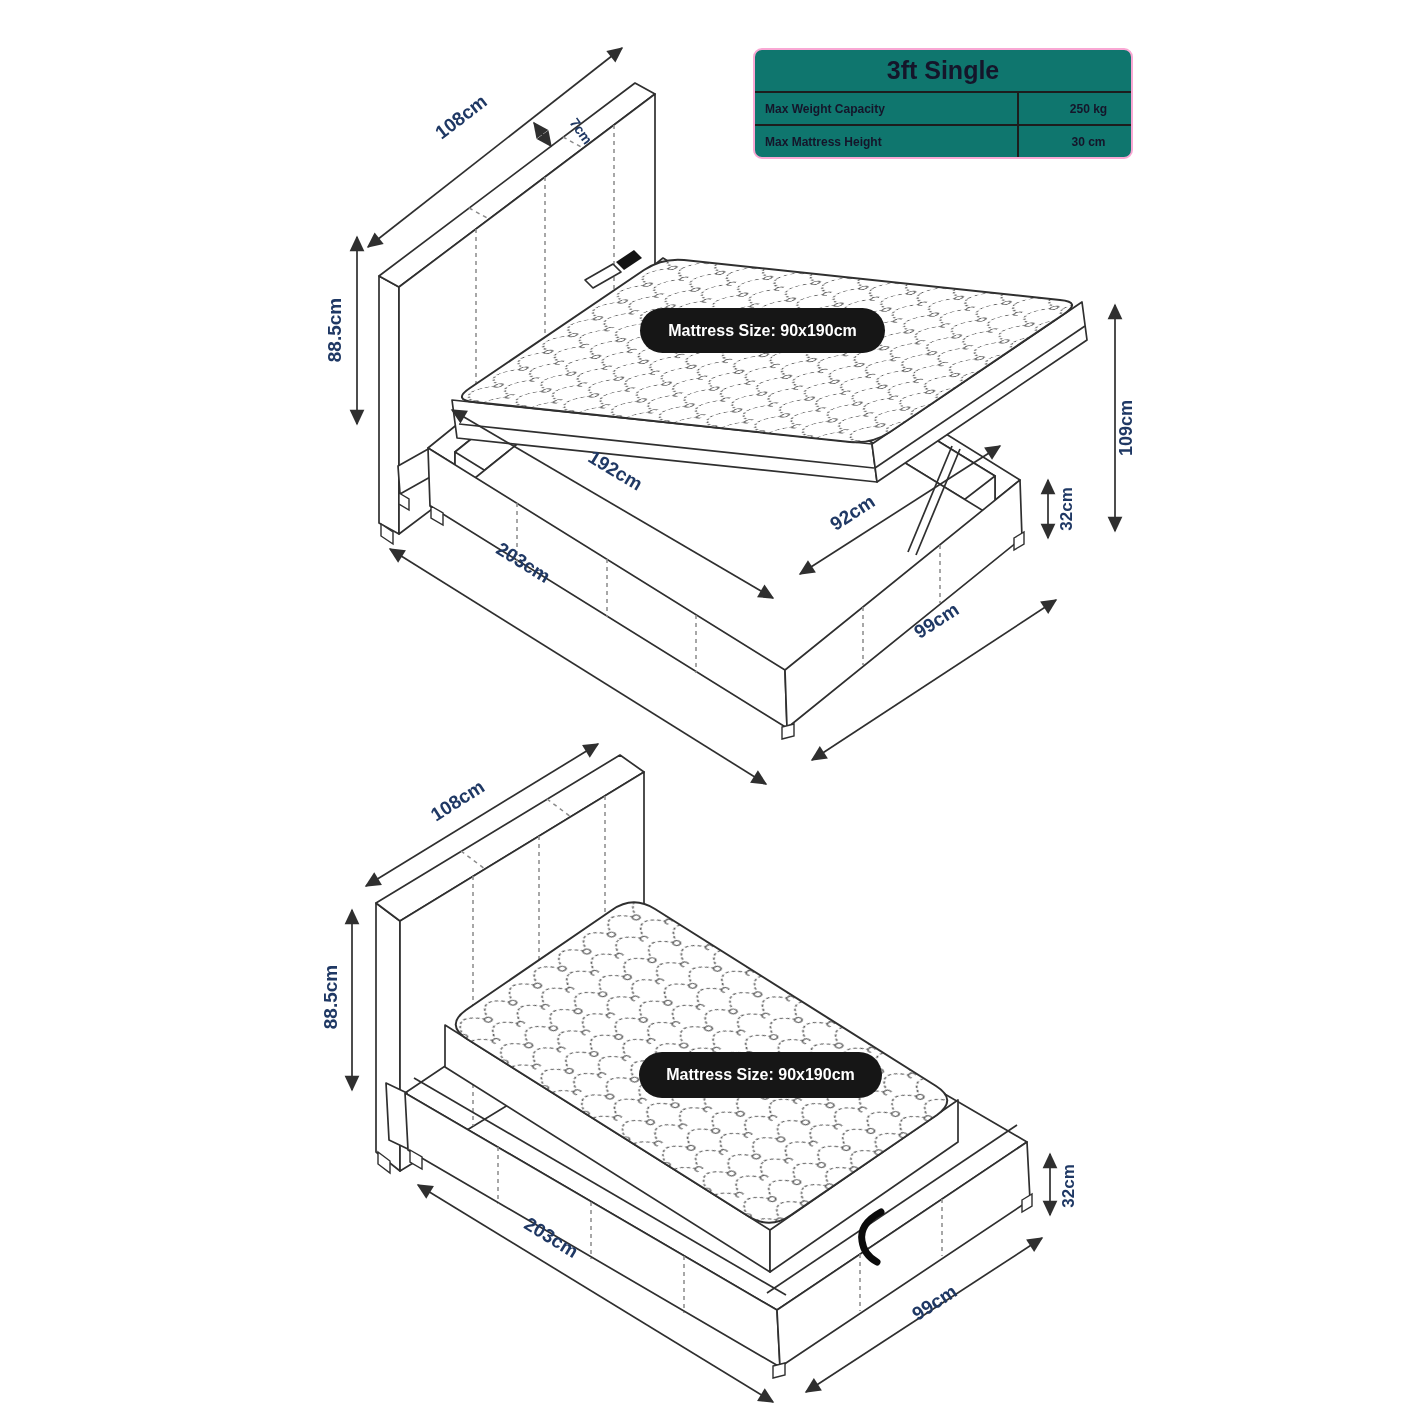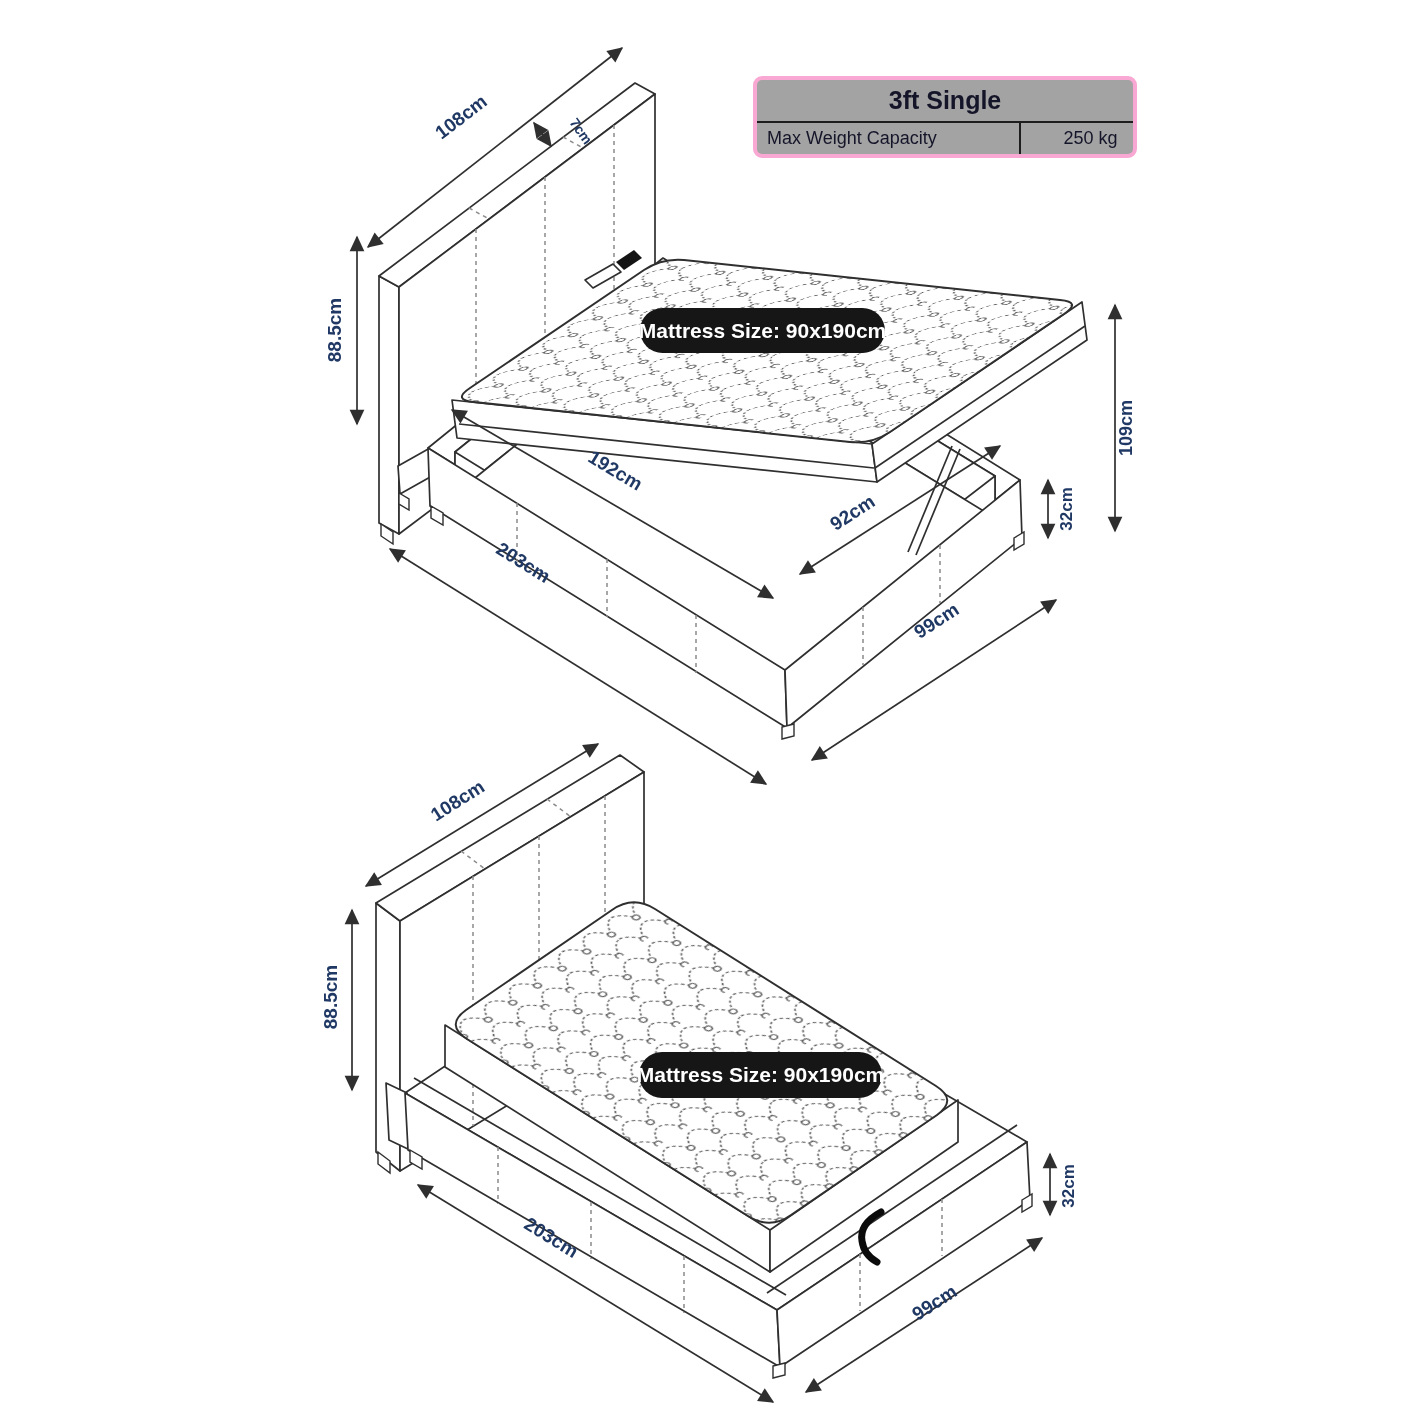--- a/index.html
+++ b/index.html
@@ -6,33 +6,33 @@
   .canvas{position:relative;width:1417px;height:1417px;background:#ffffff;overflow:hidden;
           font-family:"Liberation Sans", sans-serif;}
   .artwork{position:absolute;left:0;top:0;width:1417px;height:1417px;}
   svg text{font-family:"Liberation Sans", sans-serif;fill:#1f3864;font-weight:600;}
   .dimline{stroke:#2f2f2f;stroke-width:1.7;fill:none;}
   .edge{stroke:#2f2f2f;stroke-width:1.7;fill:none;stroke-linejoin:round;}
   .face{stroke:#2f2f2f;stroke-width:1.7;fill:#ffffff;stroke-linejoin:round;}
   .seam{stroke:#8a8a8a;stroke-width:1.5;fill:none;stroke-dasharray:4 4;}
   .foot{stroke:#2f2f2f;stroke-width:1.4;fill:#ffffff;}
   
-  .spec{position:absolute;left:753px;top:76px;width:376px;border:4px solid #f9a8d4;
-        border-radius:9px;background:#a3a3a3;color:#15152a;border-collapse:separate;overflow:hidden;}
+  .spec{position:absolute;left:753px;top:48px;width:376px;border:2px solid #f9a8d4;
+        border-radius:9px;background:#0f766e;color:#15152a;border-collapse:separate;overflow:hidden;}
   .spec .hdr{height:41px;display:flex;align-items:center;justify-content:center;
         font-size:25px;font-weight:bold;border-bottom:2px solid #1d1d1d;}
-  .spec .row{display:flex;height:31px;border-bottom:2px solid #1d1d1d;font-size:18px;font-weight:normal;}
+  .spec .row{display:flex;height:31px;border-bottom:2px solid #1d1d1d;font-size:12px;font-weight:bold;}
   .spec .row:last-child{border-bottom:none;}
   .spec .lbl{flex:0 0 252px;display:flex;align-items:center;padding-left:10px;
         border-right:2px solid #1d1d1d;}
   .spec .val{flex:1;display:flex;align-items:center;justify-content:center;margin-left:27px;}
   
   .badge{position:absolute;background:#161616;color:#ffffff;border-radius:23px;
          display:flex;align-items:center;justify-content:center;
-         font-size:21px;font-weight:bold;white-space:nowrap;}
+         font-size:16px;font-weight:bold;white-space:nowrap;}
   .badge.open{left:640px;top:308px;width:245px;height:45px;}
   .badge.closed{left:639px;top:1052px;width:243px;height:46px;}
 </style>
 </head>
 <body>
 
 <div class="canvas">
 
   <svg class="artwork" viewBox="0 0 1417 1417">
     <defs>
@@ -200,18 +200,22 @@
       </g>
     </g>
   </svg>
 
   <div class="spec">
     <div class="hdr">3ft Single</div>
     <div class="row">
       <div class="lbl">Max Weight Capacity</div>
       <div class="val">250 kg</div>
     </div>
+    <div class="row">
+      <div class="lbl">Max Mattress Height</div>
+      <div class="val">30 cm</div>
+    </div>
   </div>
 
   <div class="badge open">Mattress Size: 90x190cm</div>
   <div class="badge closed">Mattress Size: 90x190cm</div>
 
 </div>
 
 </body></html>

